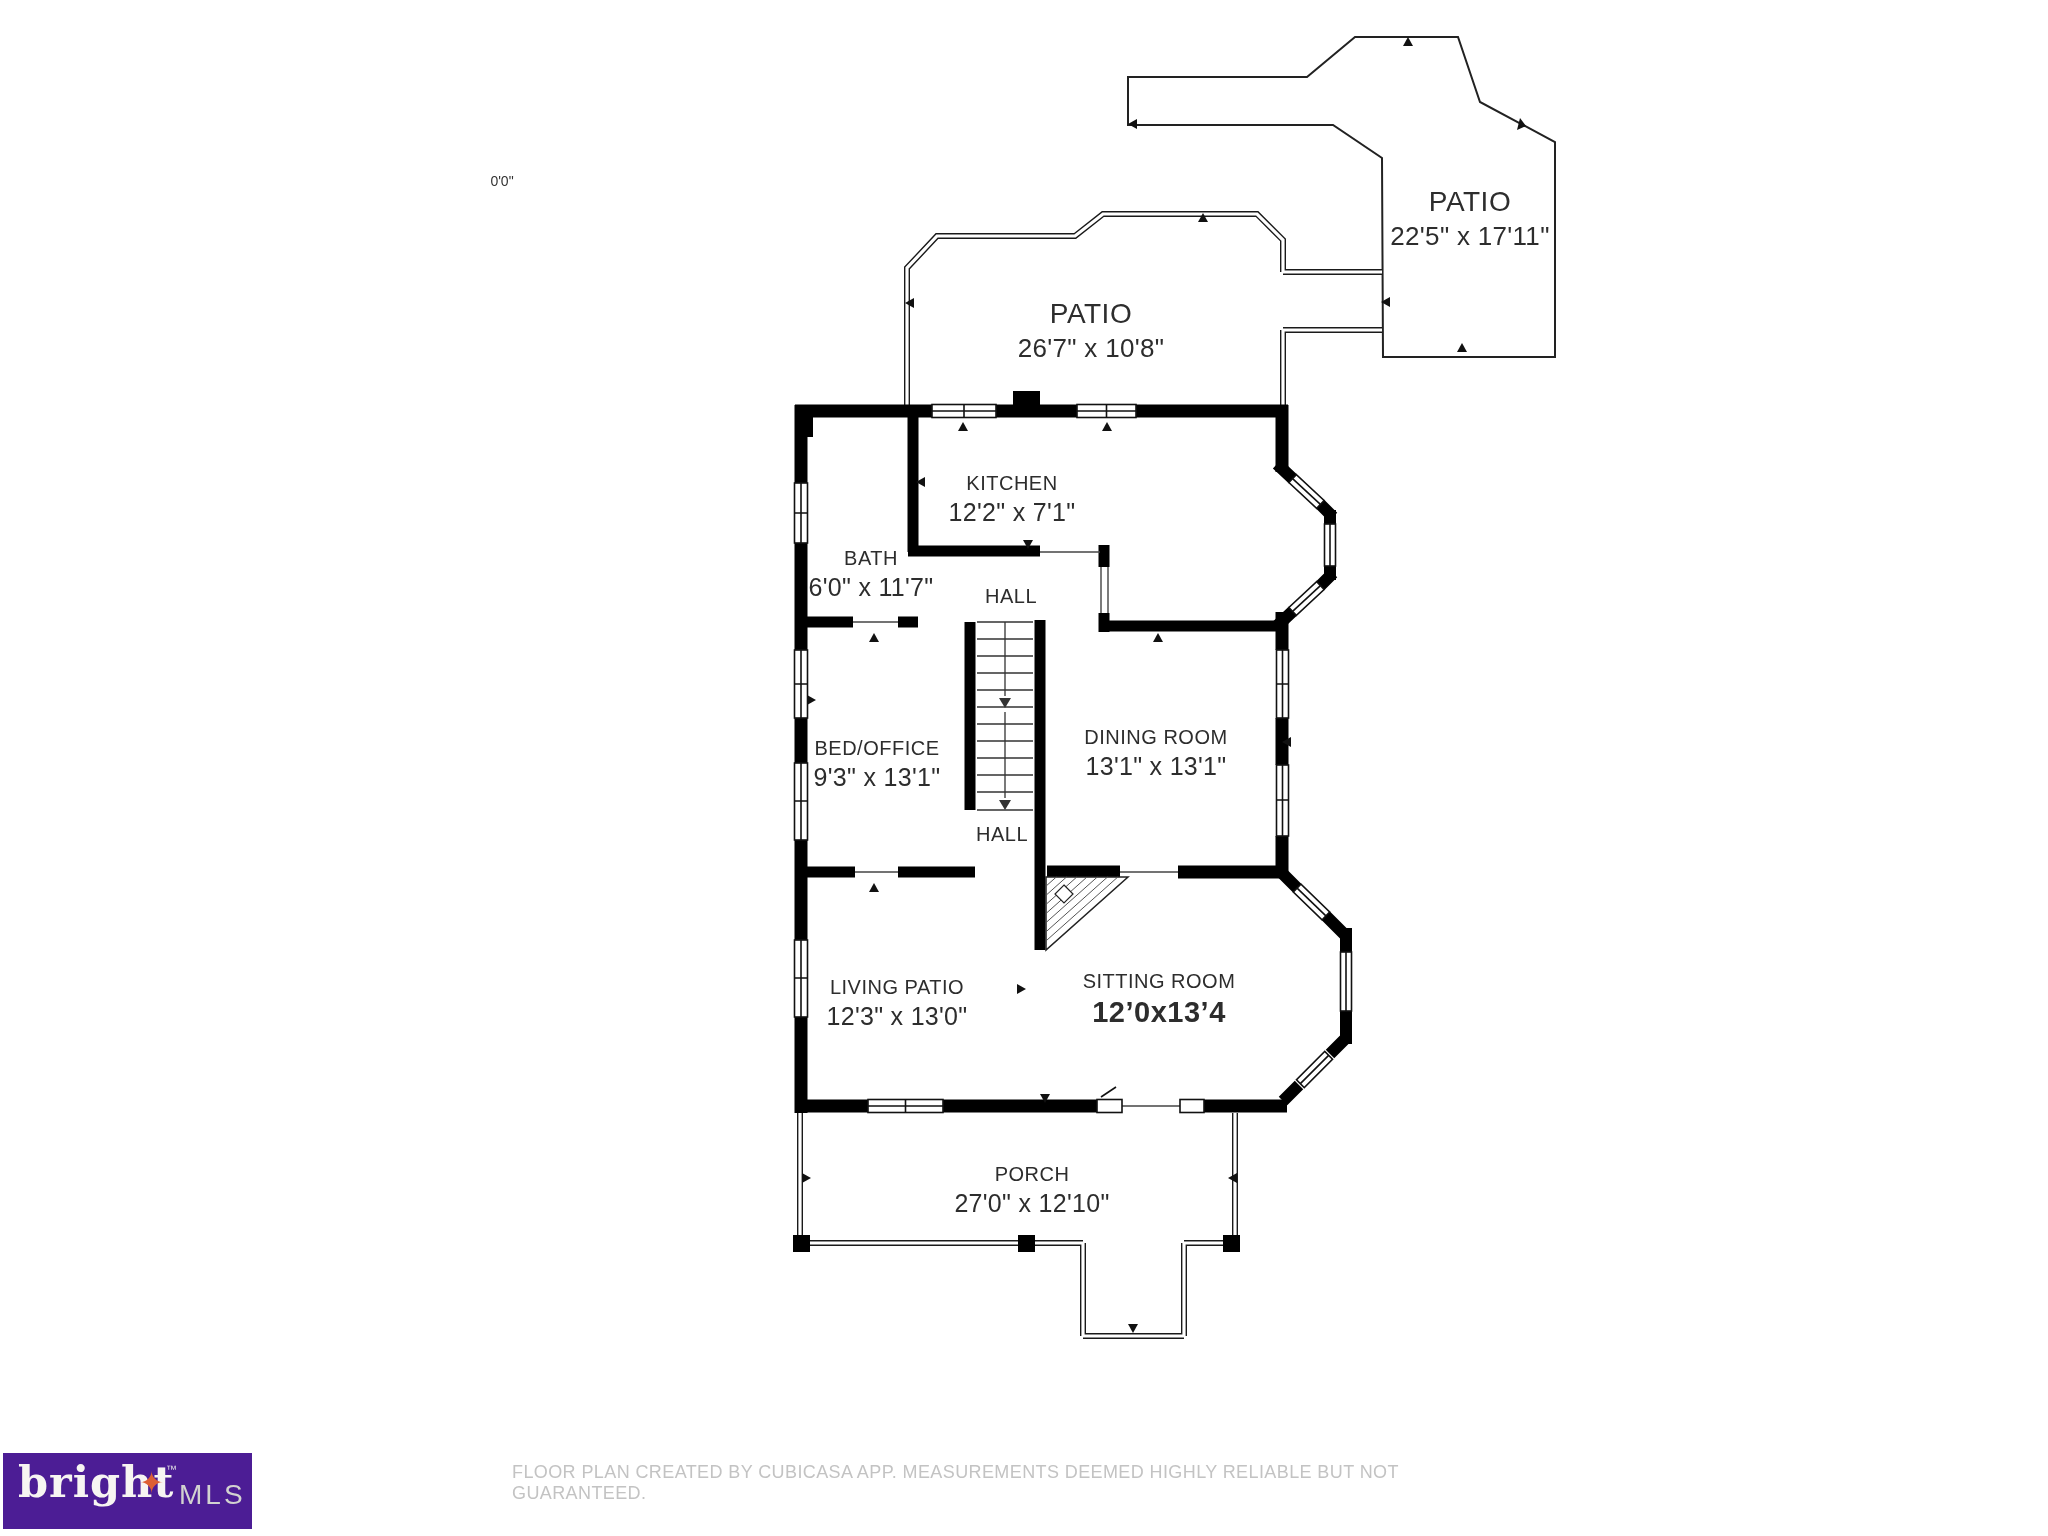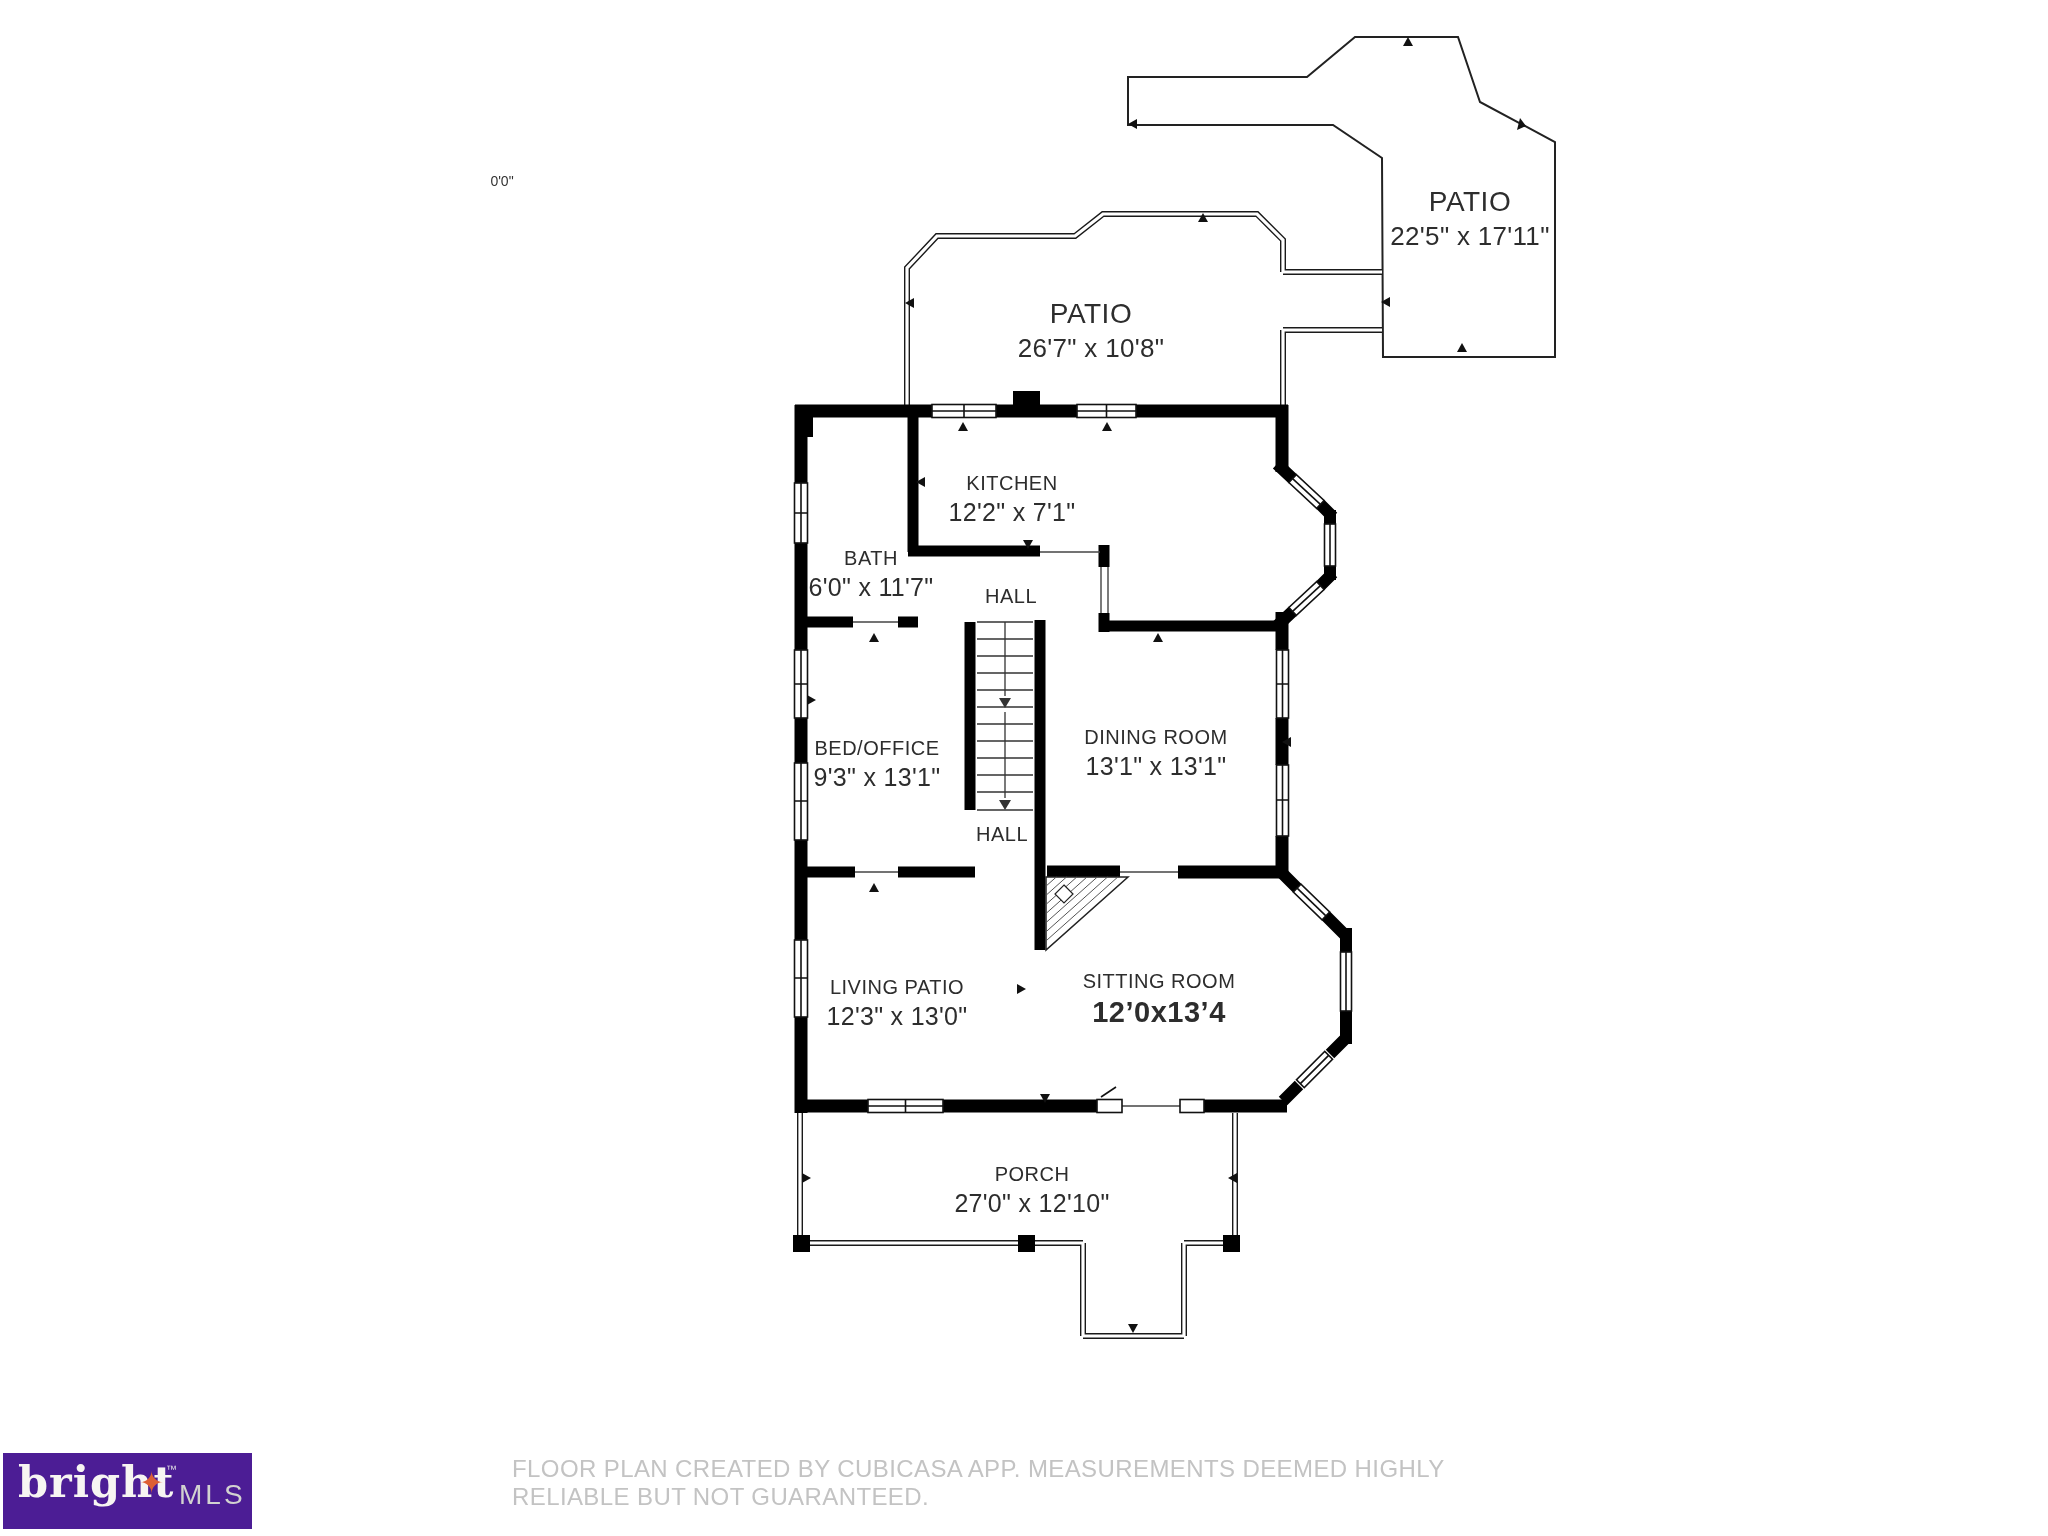--- a/index.html
+++ b/index.html
@@ -8,21 +8,21 @@
   svg.plan{position:absolute;left:0;top:0;}
   .room-label{position:absolute;transform:translate(-50%,-50%);text-align:center;
               color:#2d2d2d;line-height:1.3;white-space:nowrap;}
   .rn{font-size:20px;letter-spacing:.5px;}
   .rd{font-size:25px;letter-spacing:.3px;}
   .lg .rn{font-size:28px;}
   .lg .rd{font-size:26px;}
   .rd-bold{font-size:29px;font-weight:700;letter-spacing:.5px;}
   .scale-label{position:absolute;transform:translate(-50%,-50%);font-size:14px;color:#333;}
   .footer-text{position:absolute;left:1024px;top:1483px;transform:translate(-50%,-50%);
-               font-size:24px;color:#c3c3c3;letter-spacing:.4px;}
+               font-size:18px;color:#c3c3c3;letter-spacing:.4px;}
   .logo{position:absolute;left:3px;top:1453px;width:249px;height:76px;background:#4c1d95;}
   .logo .brand{position:absolute;left:15px;top:4px;font-family:"DejaVu Serif",serif;
                font-weight:bold;font-size:43px;color:#f7f5f2;letter-spacing:1px;}
   .logo .star{position:absolute;left:136px;top:12px;font-size:30px;color:#dd5f33;}
   .logo .tm{position:absolute;left:163px;top:10px;font-size:11px;color:#e5e5e5;}
   .logo .suffix{position:absolute;left:176px;top:26px;font-size:28px;color:#d2d2d0;
                 letter-spacing:3px;font-weight:400;}
 </style>
 </head>
 <body>

